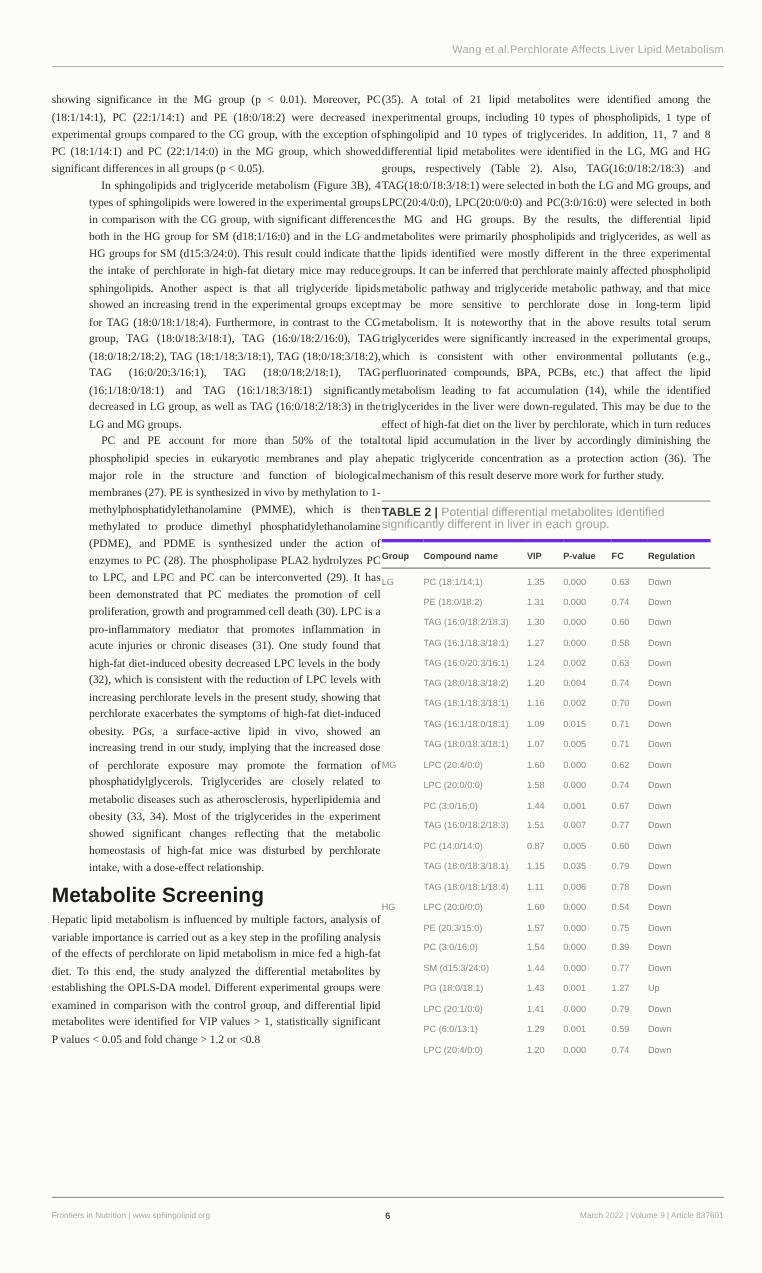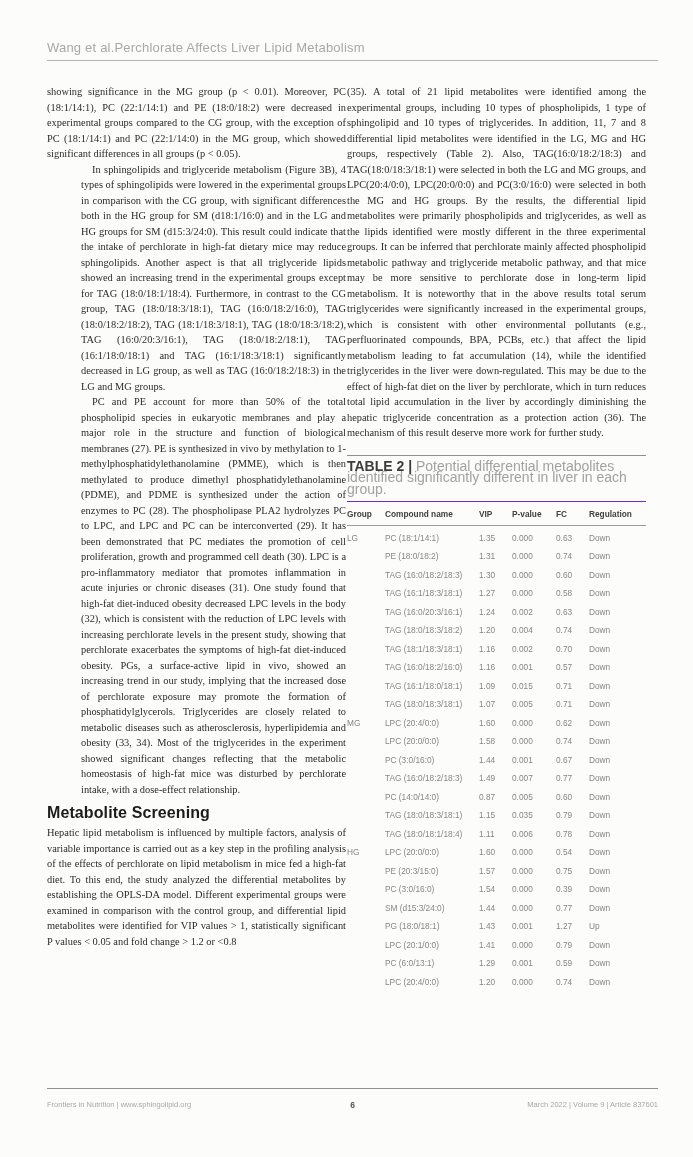--- a/index.html
+++ b/index.html
@@ -8,63 +8,63 @@
     width:693px; height:1157px;
     margin:0 auto;
     background:#fcfcfa;
     overflow:hidden;
     font-family:"Liberation Serif", serif;
     color:#2b2b2b;
   }
   
   .runhead {
     position:absolute; top:40px; left:47px; width:611px;
-    display:flex; justify-content:flex-start;
-    font-family:"Liberation Sans", sans-serif;
-    font-size:13px; color:#a8a8a6; letter-spacing:0.2px;
+    display:flex; justify-content:flex-end;
+    font-family:"Liberation Sans", sans-serif;
+    font-size:10px; color:#a8a8a6; letter-spacing:0.2px;
   }
   .runhead-rule {
     position:absolute; top:60px; left:47px; width:611px;
     border-top:1px solid #b5b5b3;
   }
   
   .content {
     position:absolute; top:84px; left:47px; width:611px;
     display:flex; gap:1px;
   }
   .col { width:299px; }
   .col p {
     margin:0;
     font-size:10.4px; line-height:15.5px;
     text-align:justify;
     color:#2b2b2b;
   }
   .col p.indent { text-indent:11px;margin-left:34px; }
   .section-heading {
     font-family:"Liberation Sans", sans-serif;
-    font-weight:bold; font-size:16px; color:#1c1c1c;
+    font-weight:bold; font-size:19px; color:#1c1c1c;
     margin:7px 0 3px 0; letter-spacing:0.1px;
   }
   
   .tablewrap { margin-top:14px; }
   .t-toprule { border-top:1.2px solid #8f8f8d; margin-bottom:5px; }
   .t-caption {
     font-family:"Liberation Sans", sans-serif;
-    font-size:14px; line-height:11.5px; color:#a2a2a0;
+    font-size:11px; line-height:11.5px; color:#a2a2a0;
     margin-bottom:6px;
   }
   .t-caption b { color:#3c3c3a; font-weight:bold; }
   table.datatable {
     width:100%; border-collapse:collapse; table-layout:fixed;
     font-family:"Liberation Sans", sans-serif;
   }
   table.datatable th {
     font-size:8.3px; font-weight:bold; color:#414141;
     text-align:left; padding:7px 0 6px 0;
-    border-top:1px solid #6d28d9; border-bottom:1px solid #9a9a98;
+    border-top:3px solid #6d28d9; border-bottom:1px solid #9a9a98;
   }
   table.datatable td {
     font-size:8.3px; color:#868684;
     padding:4.3px 0 4.2px 0;
     white-space:nowrap; overflow:hidden;
   }
   table.datatable tr > *:nth-child(1) { width:38px; }
   table.datatable tr > *:nth-child(2) { width:94px; }
   table.datatable tr > *:nth-child(3) { width:33px; }
   table.datatable tr > *:nth-child(4) { width:44px; }
@@ -180,28 +180,20 @@
               <tr>
                 <td></td>
                 <td>TAG (18:1/18:3/18:1)</td>
                 <td>1.16</td>
                 <td>0.002</td>
                 <td>0.70</td>
                 <td>Down</td>
               </tr>
               <tr>
                 <td></td>
-                <td>TAG (16:0/18:2/16:0)</td>
-                <td>1.16</td>
-                <td>0.001</td>
-                <td>0.57</td>
-                <td>Down</td>
-              </tr>
-              <tr>
-                <td></td>
                 <td>TAG (16:1/18:0/18:1)</td>
                 <td>1.09</td>
                 <td>0.015</td>
                 <td>0.71</td>
                 <td>Down</td>
               </tr>
               <tr>
                 <td></td>
                 <td>TAG (18:0/18:3/18:1)</td>
                 <td>1.07</td>
@@ -229,21 +221,21 @@
                 <td></td>
                 <td>PC (3:0/16:0)</td>
                 <td>1.44</td>
                 <td>0.001</td>
                 <td>0.67</td>
                 <td>Down</td>
               </tr>
               <tr>
                 <td></td>
                 <td>TAG (16:0/18:2/18:3)</td>
-                <td>1.49</td>
+                <td>1.51</td>
                 <td>0.007</td>
                 <td>0.77</td>
                 <td>Down</td>
               </tr>
               <tr>
                 <td></td>
                 <td>PC (14:0/14:0)</td>
                 <td>0.87</td>
                 <td>0.005</td>
                 <td>0.60</td>

